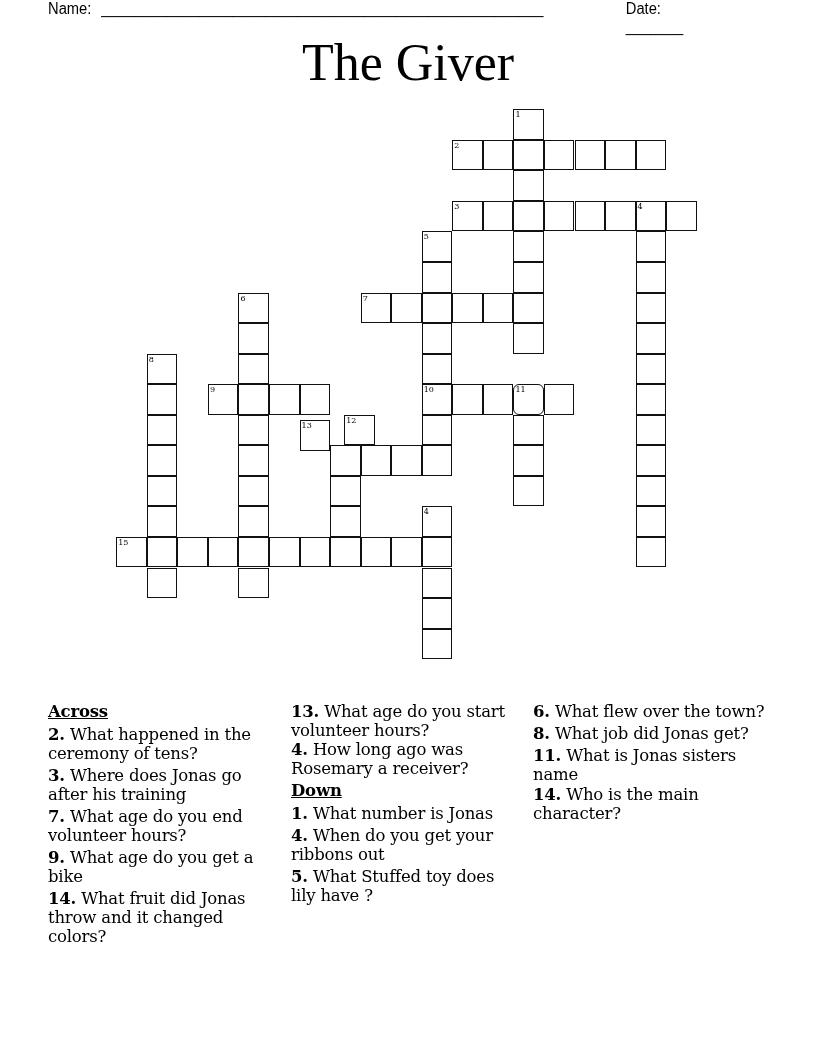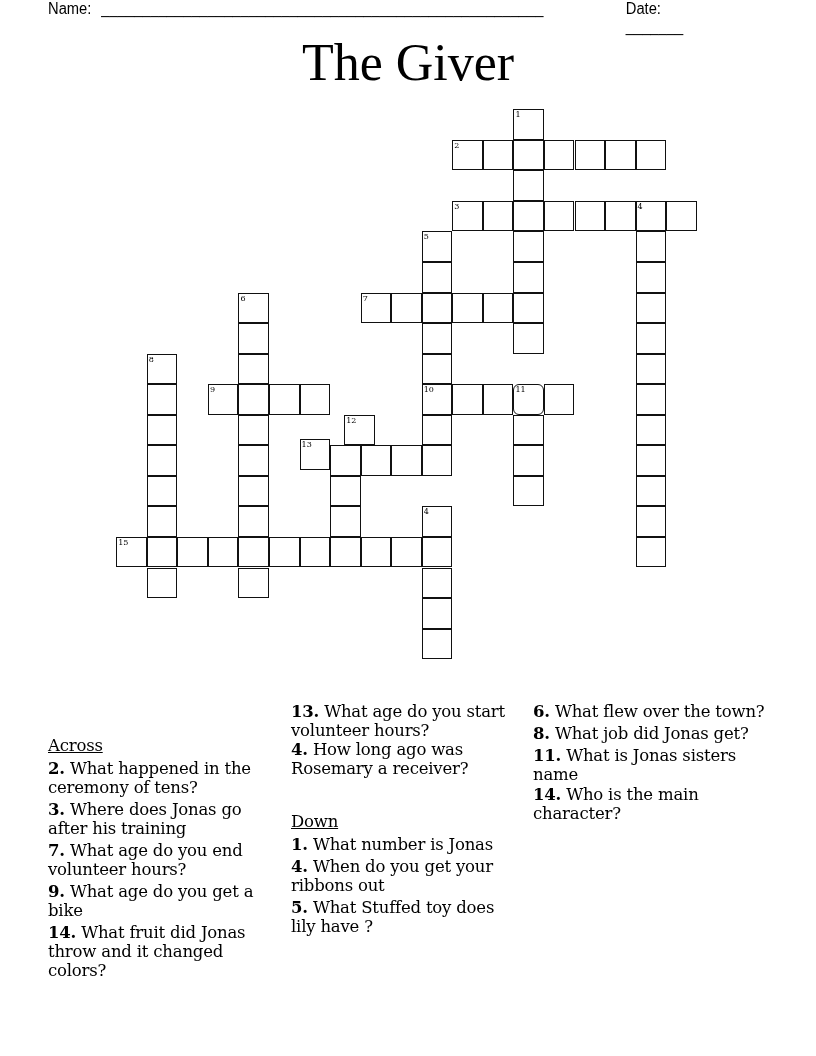--- a/index.html
+++ b/index.html
@@ -9,21 +9,21 @@
   .header .name-line { position:absolute; left:58px; top:0; }
   .header .date-lbl { position:absolute; left:628px; top:0; }
   .title { position:absolute; top:32px; left:0; width:816px; text-align:center; font-family:"Liberation Serif", serif; font-size:52px; line-height:62px; }
   #grid { position:absolute; left:0; top:0; width:816px; height:680px; }
   .cell { position:absolute; width:30.55px; height:30.55px; box-sizing:border-box; border:1.5px solid #111; background:#fff; margin-left:-0.75px; margin-top:-0.75px; }
   .cell .num { position:absolute; left:1px; top:0px; font-family:"DejaVu Serif", serif; font-size:8px; line-height:10px; }
   .clues { position:absolute; top:702px; font-family:"DejaVu Serif", serif; font-size:16.5px; line-height:19px; letter-spacing:-0.2px; }
   .col1 { left:48px; width:220px; }
   .col2 { left:291px; width:230px; }
   .col3 { left:533px; width:240px; }
-  .heading { font-weight:normal; text-decoration:underline; margin-bottom:4px;margin-top:34px; }
+  .heading { font-weight:bold; text-decoration:underline; margin-bottom:4px; }
   .clue { margin-bottom:3px; }
   .clue b { font-weight:bold; }
 </style>
 </head>
 <body>
 
 <div class="header">
   <span class="name-lbl">Name:</span>
   <span class="name-line">______________________________________________________</span>
   <span class="date-lbl">Date: _______</span>
@@ -126,21 +126,21 @@
     <div class="cell" style="left: 514.15px; top: 415.5px;"></div>
     <div class="cell" style="left: 514.15px; top: 446.05px;"></div>
     <div class="cell" style="left: 514.15px; top: 476.6px;"></div>
     <div class="cell" style="left: 345px; top: 415.5px;">
       <span class="num">12</span>
     </div>
     <div class="cell" style="left: 330.85px; top: 446.05px;"></div>
     <div class="cell" style="left: 330.85px; top: 476.6px;"></div>
     <div class="cell" style="left: 330.85px; top: 507.15px;"></div>
     <div class="cell" style="left: 330.85px; top: 537.7px;"></div>
-    <div class="cell" style="left: 300.3px; top: 440px; padding-left: 24px;">
+    <div class="cell" style="left: 300.3px; top: 421px; padding-left: 24px;">
       <span class="num">13</span>
     </div>
     <div class="cell" style="left: 361.4px; top: 446.05px;"></div>
     <div class="cell" style="left: 391.95px; top: 446.05px;"></div>
     <div class="cell" style="left: 422.5px; top: 507.15px;">
       <span class="num">4</span>
     </div>
     <div class="cell" style="left: 422.5px; top: 537.7px;"></div>
     <div class="cell" style="left: 422.5px; top: 568.25px;"></div>
     <div class="cell" style="left: 422.5px; top: 598.8px;"></div>

